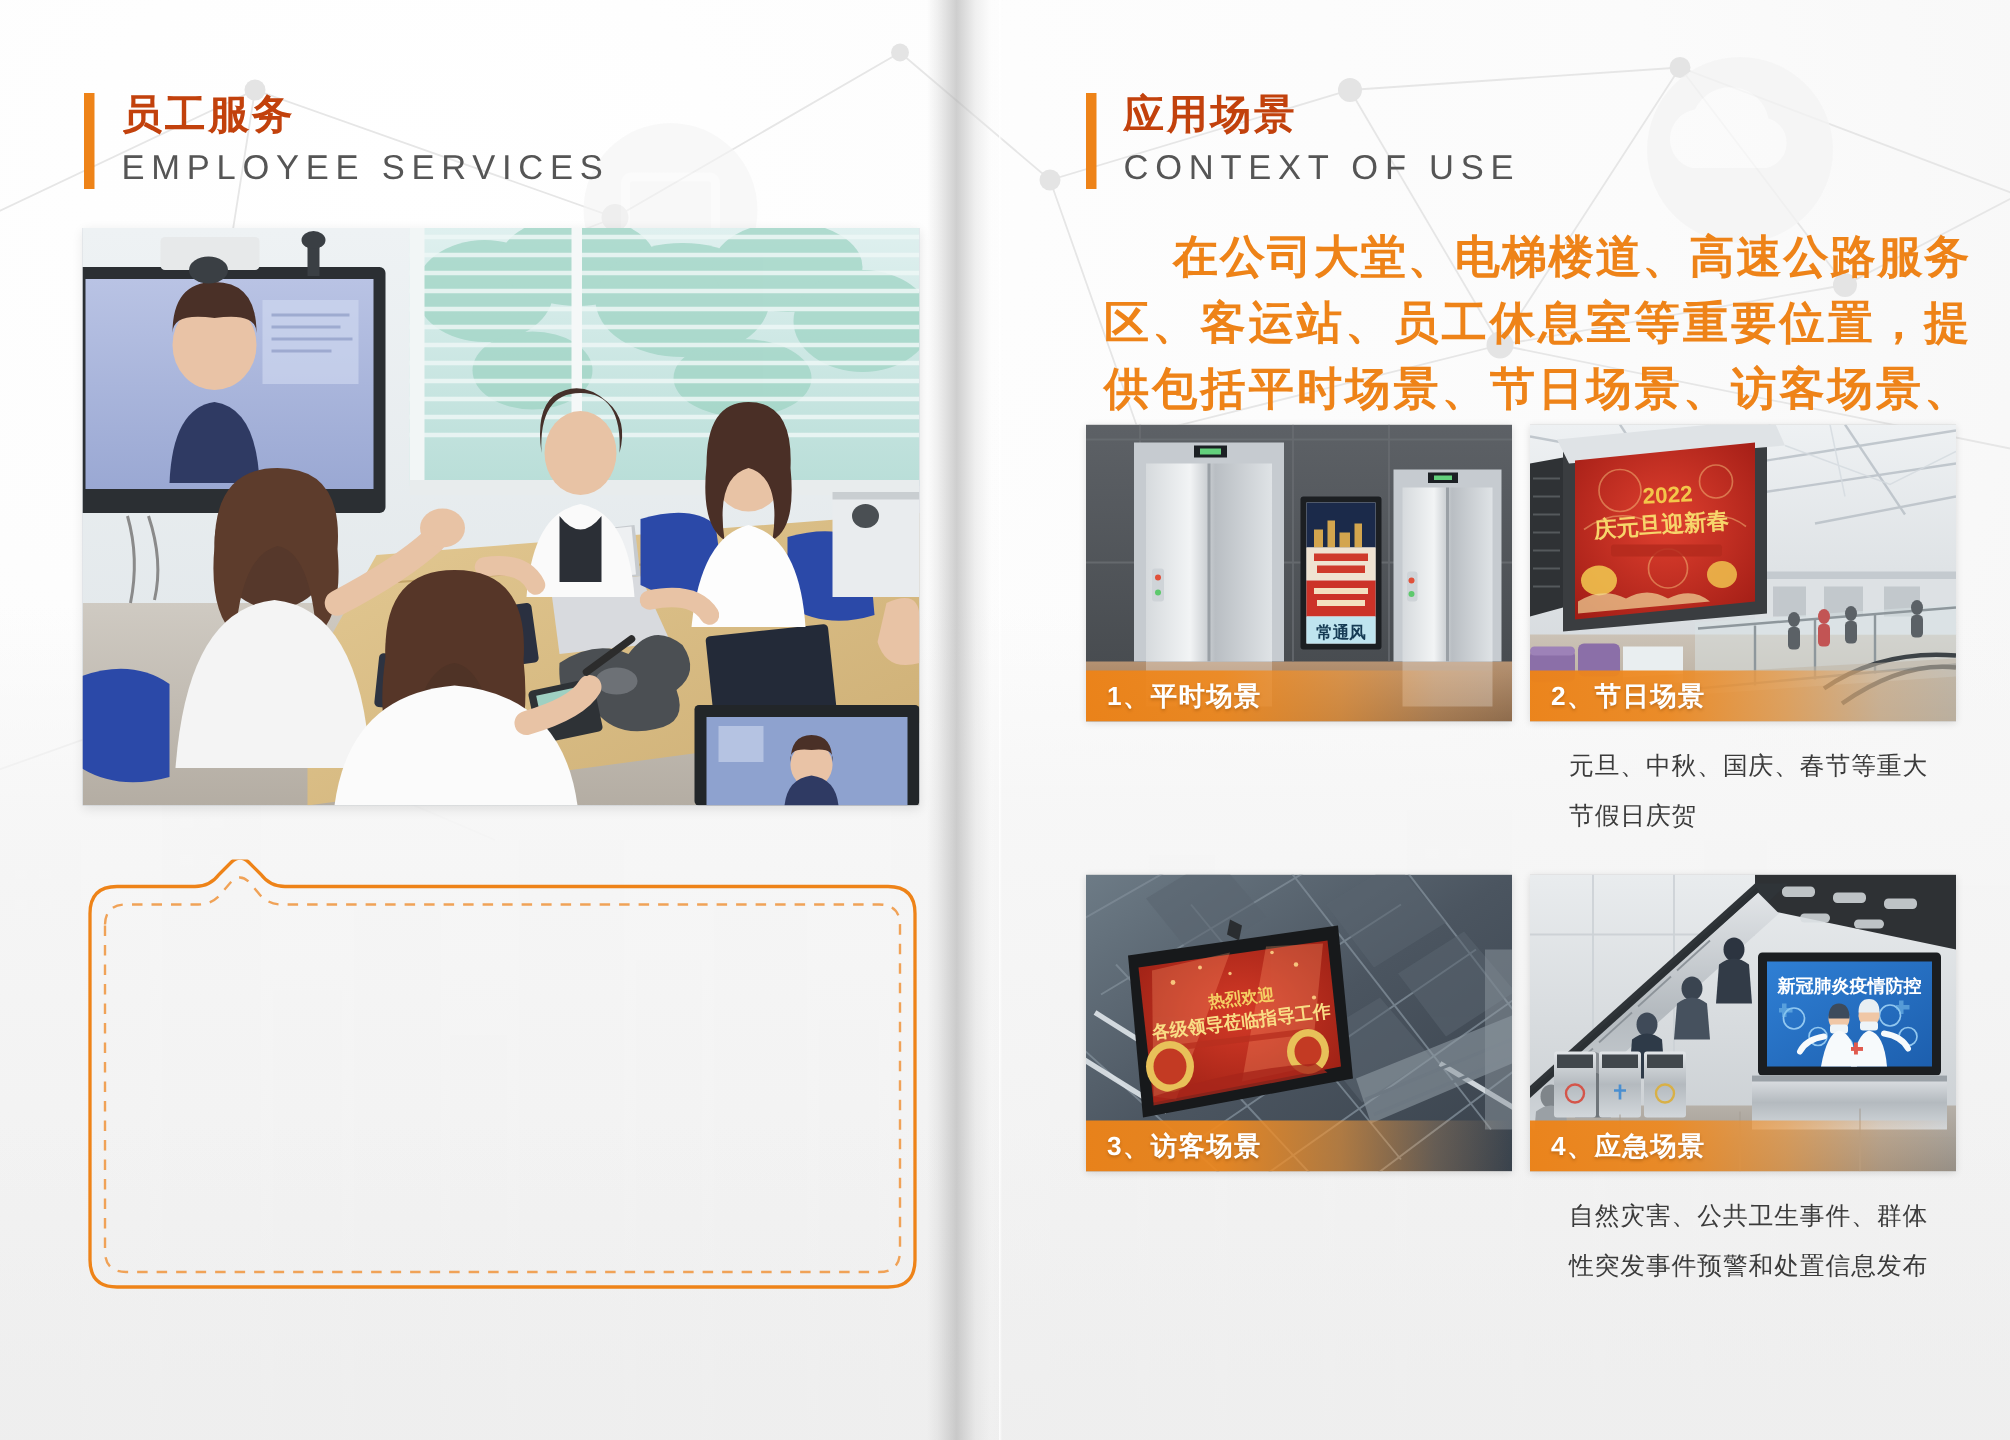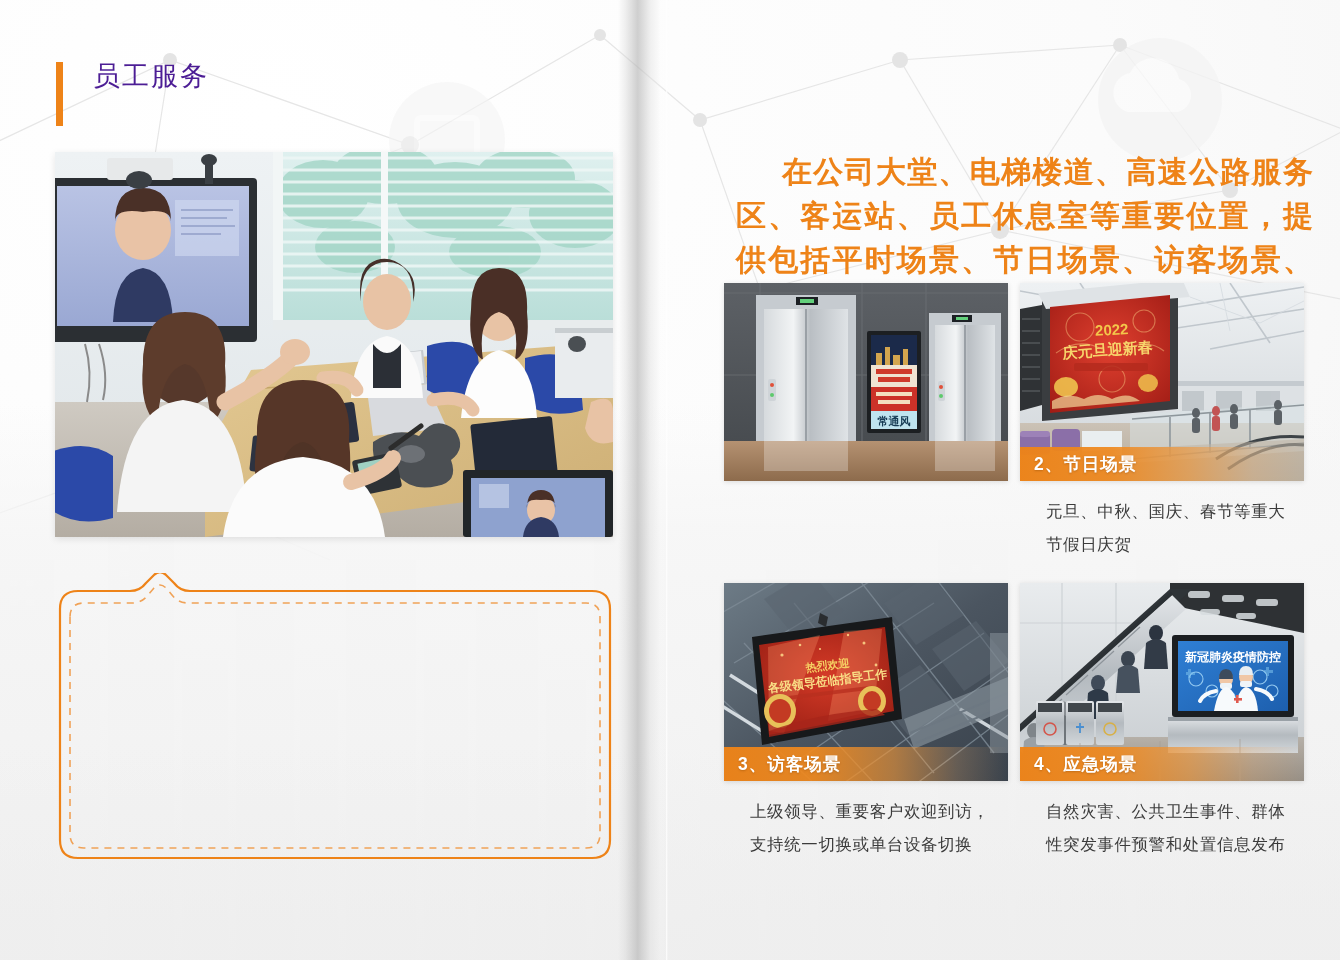--- a/index.html
+++ b/index.html
@@ -65,22 +65,22 @@
   .col-left  { left: 0;     width: 620px; }
   .col-right { left: 668px; width: 672px; }
 
   
   .sec-head { position: absolute; display: flex; align-items: flex-start; }
   .sec-bar {
     width: 7px; height: 64px; background: #ee8318; margin-right: 18px;
     margin-top: 2px; flex: none;
   }
   .sec-cn {
-    font-size: 27px; font-weight: normal; color: #4c1d95;
-    letter-spacing: 2px; line-height: 1.25; margin-left: 12px;
+    font-size: 27px; font-weight: bold; color: #c2410c;
+    letter-spacing: 2px; line-height: 1.25;
   }
   .sec-en {
     font-size: 23px; color: #555555; letter-spacing: 4.5px;
     line-height: 1.3; margin-top: 3px; font-weight: 400;
   }
 
   
   .photo-main {
     position: absolute; left: 55px; top: 152px;
     width: 558px; height: 385px;
@@ -263,20 +263,21 @@
 
   <div class="spine"></div>
   <div class="spine-edge"></div>
 
   <div class="col col-left">
 
     <div class="sec-head" style="left:56px; top:60px;">
       <div class="sec-bar"></div>
       <div>
         <div class="sec-cn">员工服务</div>
+        <div class="sec-en">EMPLOYEE SERVICES</div>
       </div>
     </div>
 
     <div class="photo-main">
       <svg viewBox="0 0 558 385" preserveAspectRatio="xMidYMid slice">
         <defs>
           <linearGradient id="lpWall" x1="0" y1="0" x2="0" y2="1">
             <stop offset="0" stop-color="#eef2f4"></stop>
               <stop offset="1" stop-color="#dfe5e8"></stop>
           </linearGradient>
@@ -419,20 +420,27 @@
                  Q84,18 74,18 L22,18 Q4,18 4,36 Z" fill="none" stroke="#ee8318" stroke-width="2.2" stroke-linejoin="round"></path>
         <path d="M14,44 L14,261 Q14,275 28,275 L530,275 Q544,275 544,261 L544,44
                  Q544,30 530,30 L132,30 Q122,30 116,22 L110,15 Q104,9 98,15 L92,22
                  Q86,30 76,30 L28,30 Q14,30 14,44 Z" fill="none" stroke="#f0a257" stroke-width="1.6" stroke-dasharray="7 6"></path>
       </svg>
     </div>
   </div>
 
   <div class="col col-right">
 
+    <div class="sec-head" style="left:56px; top:60px;">
+      <div class="sec-bar"></div>
+      <div>
+        <div class="sec-cn">应用场景</div>
+        <div class="sec-en">CONTEXT OF USE</div>
+      </div>
+    </div>
 
     <div class="intro">在公司大堂、电梯楼道、高速公路服务区、客运站、员工休息室等重要位置，提供包括平时场景、节日场景、访客场景、应急场景等应用。</div>
 
     <div class="cards">
 
       <div class="cards-row">
 
         <div class="card">
           <div class="card-img">
             <svg viewBox="0 0 284 198" preserveAspectRatio="xMidYMid slice">
@@ -496,20 +504,21 @@
               <rect x="232" y="34" width="12" height="3" fill="#63d07c"></rect>
               <rect x="214" y="98" width="7" height="20" rx="2" fill="#cfd4d8"></rect>
               <circle cx="217" cy="104" r="2" fill="#e0513a"></circle>
                 <circle cx="217" cy="113" r="2" fill="#5ec96d"></circle>
 
               <g opacity=".28" fill="#ffffff">
                 <rect x="40" y="158" width="84" height="30"></rect>
                 <rect x="211" y="158" width="60" height="30"></rect>
               </g>
             </svg>
+            <div class="card-caption">1、平时场景</div>
           </div>
         </div>
 
         <div class="card">
           <div class="card-img">
             <svg viewBox="0 0 284 198" preserveAspectRatio="xMidYMid slice">
               <defs>
                 <linearGradient id="c2bg" x1="0" y1="0" x2="0" y2="1">
                   <stop offset="0" stop-color="#eef1f3"></stop>
                     <stop offset="1" stop-color="#cfd4d8"></stop>
@@ -690,21 +699,20 @@
               <ellipse cx="148" cy="118" rx="14" ry="15" fill="#e8c159"></ellipse>
               <ellipse cx="148" cy="118" rx="9" ry="10" fill="#c33a23"></ellipse>
               <path d="M45,148 q50,-18 108,-22 l8,6 l-116,22 z" fill="#a8251a" opacity=".8"></path>
 
               <path d="M96,30 L104,34 L102,44 L94,40 Z" fill="#2a2d30"></path>
 
               <rect x="266" y="50" width="18" height="120" fill="#8d979f" opacity=".5"></rect>
             </svg>
             <div class="card-caption">3、访客场景</div>
           </div>
-          <div class="card-desc indent-2">上级领导、重要客户欢迎到访，支持统一切换或单台设备切换</div>
         </div>
 
         <div class="card">
           <div class="card-img">
             <svg viewBox="0 0 284 198" preserveAspectRatio="xMidYMid slice">
               <defs>
                 <linearGradient id="c4bg" x1="0" y1="0" x2="0" y2="1">
                   <stop offset="0" stop-color="#e9ecee"></stop>
                     <stop offset="1" stop-color="#c6cbcf"></stop>
                 </linearGradient>

